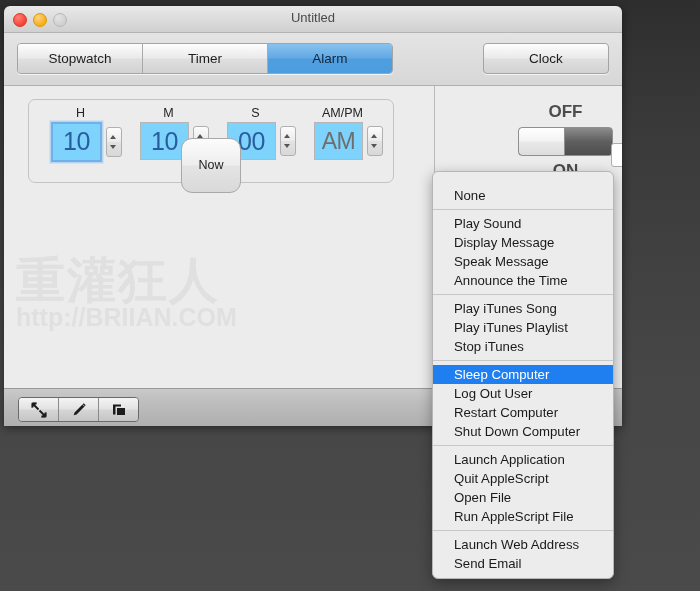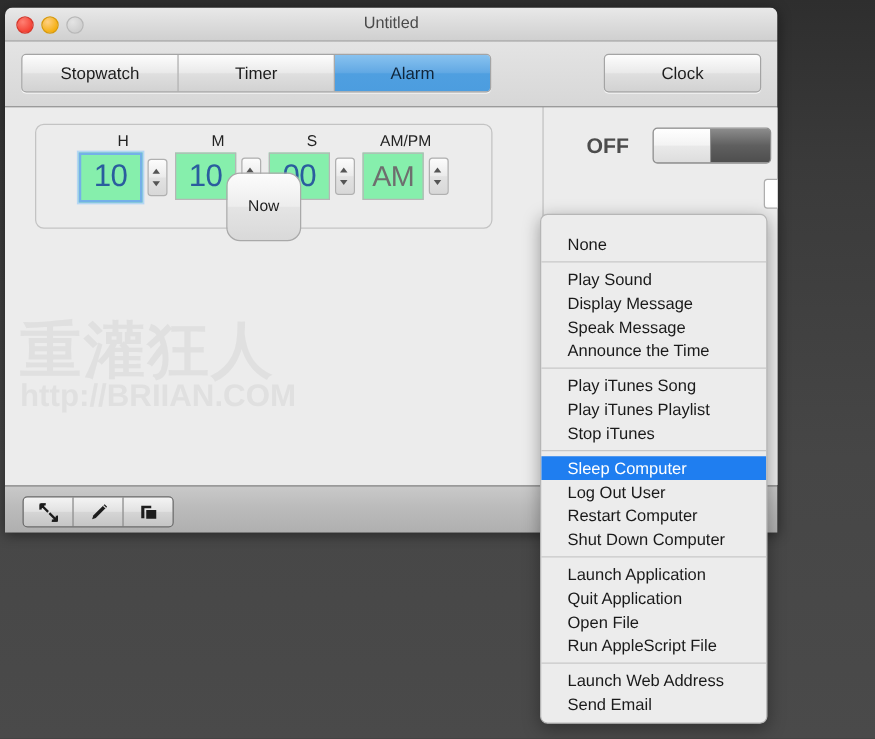--- a/index.html
+++ b/index.html
@@ -161,25 +161,26 @@
   }
   .field-row {
     display: flex;
     align-items: center;
   }
   .field-box {
     width: 47px;
     height: 36px;
     line-height: 36px;
     text-align: center;
-    background: #86efac;
+    background: #7dd3fc;
     border: 1px solid #b6b6b6;
     font-size: 25px;
     color: #2a5d9e;
     letter-spacing: -0.5px;
+    margin-left: 12px;
   }
   .field-box.ampm {
     color: #6e6e6e;
     font-size: 23px;
   }
   .field-box.focused {
     border: 2px solid #74b0e8;
     box-shadow: 0 0 0 1.5px #b5d6f3;
     line-height: 34px;
   }
@@ -244,22 +245,22 @@
     margin-top: -2px;
   }
 
   
   #switch-row {
     position: absolute;
     left: 0; top: 16px;
     width: 261px;
     display: flex;
     align-items: center;
-    justify-content: center;
-    gap: 19px;
+    gap: 5px;
+    flex-direction: column;
   }
   .switch-label {
     font-size: 17px;
     font-weight: bold;
     color: #4c4c4c;
   }
   #switch {
     width: 93px;
     height: 27px;
     border: 1px solid #8f8f8f;
@@ -530,19 +531,19 @@
     <div class="menu-item">Play iTunes Song</div>
     <div class="menu-item">Play iTunes Playlist</div>
     <div class="menu-item">Stop iTunes</div>
     <div class="menu-sep"></div>
     <div class="menu-item selected">Sleep Computer</div>
     <div class="menu-item">Log Out User</div>
     <div class="menu-item">Restart Computer</div>
     <div class="menu-item">Shut Down Computer</div>
     <div class="menu-sep"></div>
     <div class="menu-item">Launch Application</div>
-    <div class="menu-item">Quit Application</div>
+    <div class="menu-item">Quit AppleScript</div>
     <div class="menu-item">Open File</div>
     <div class="menu-item">Run AppleScript File</div>
     <div class="menu-sep"></div>
     <div class="menu-item">Launch Web Address</div>
     <div class="menu-item">Send Email</div>
   </div>
 
 </body></html>

